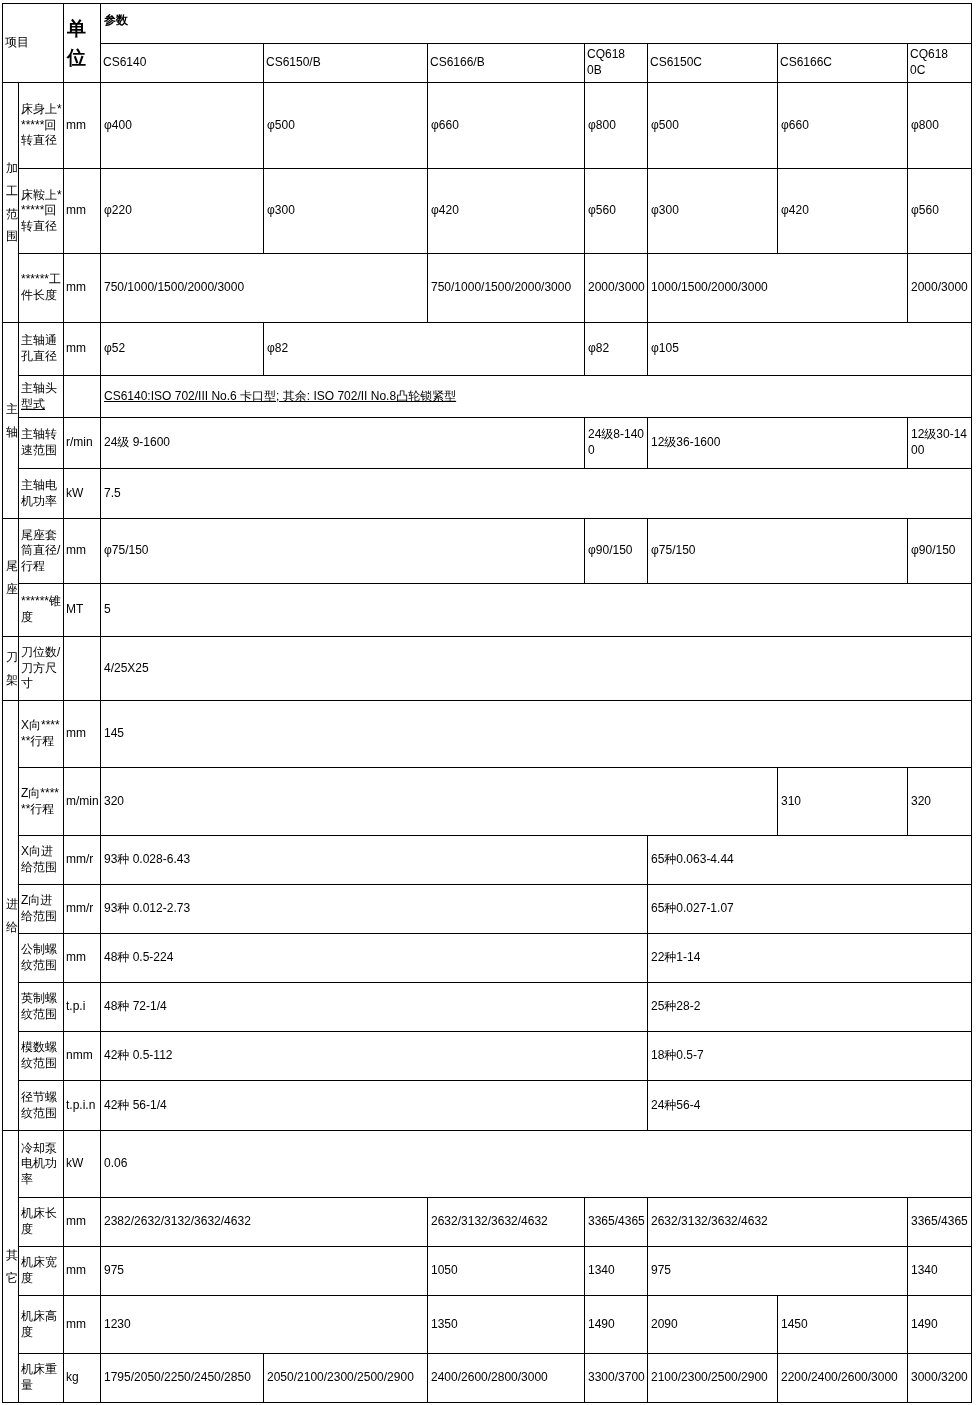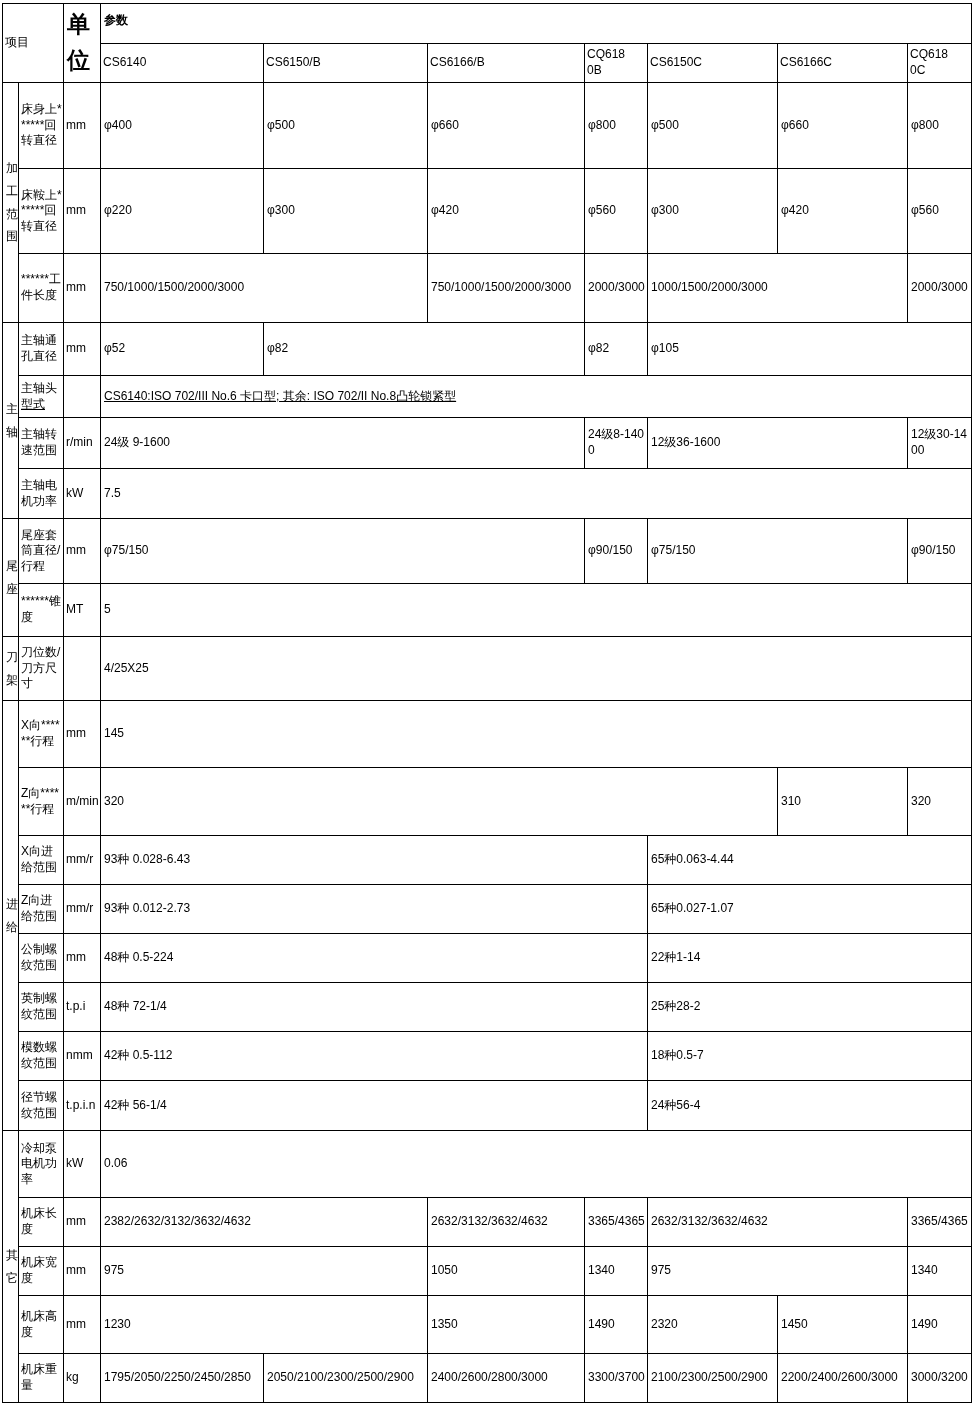--- a/index.html
+++ b/index.html
@@ -5,21 +5,21 @@
   html,body{margin:0;padding:0;background:#fff;}
   body{font-family:"Liberation Sans","DejaVu Sans",sans-serif;color:#000;}
   table{border-collapse:collapse;table-layout:fixed;margin:3px 0 0 2px;width:969px;}
   td{border:1px solid #000;vertical-align:middle;font-size:12px;line-height:1.3;
      overflow:hidden;word-break:break-all;background:#fff;}
   td.g{text-align:right;padding:0;line-height:1.9;}
   td.lbl{padding:1px 1px 1px 2px;}
   td.unit{padding:1px 1px 1px 2px;}
   td.val{padding:1px 2px 1px 3px;}
   td.hdr-item{padding:1px 1px 1px 2px;margin-left:10px;}
-  td.hdr-unit{padding:1px 1px 1px 3px;font-weight:bold;font-size:23px;line-height:1.55;}
+  td.hdr-unit{padding:1px 1px 1px 3px;font-weight:bold;font-size:19px;line-height:1.55;}
   td.hdr-param{padding:1px 1px 7px 3px;font-weight:bold;}
   td.model{padding:1px 18px 1px 2px;}
   .ul{text-decoration:underline;}
 </style>
 </head>
 <body>
 
 <table>
   <colgroup>
     <col style="width:16px">
@@ -206,21 +206,21 @@
     <td class="val">1340</td>
     <td class="val" colspan="2">975</td>
     <td class="val">1340</td>
   </tr>
   <tr style="height:58px">
     <td class="lbl">机床高度</td>
     <td class="unit">mm</td>
     <td class="val" colspan="2">1230</td>
     <td class="val">1350</td>
     <td class="val">1490</td>
-    <td class="val">2320</td>
+    <td class="val">2090</td>
     <td class="val">1450</td>
     <td class="val">1490</td>
   </tr>
   <tr style="height:49px">
     <td class="lbl">机床重量</td>
     <td class="unit">kg</td>
     <td class="val">1795/2050/2250/2450/2850</td>
     <td class="val">2050/2100/2300/2500/2900</td>
     <td class="val">2400/2600/2800/3000</td>
     <td class="val">3300/3700</td>

